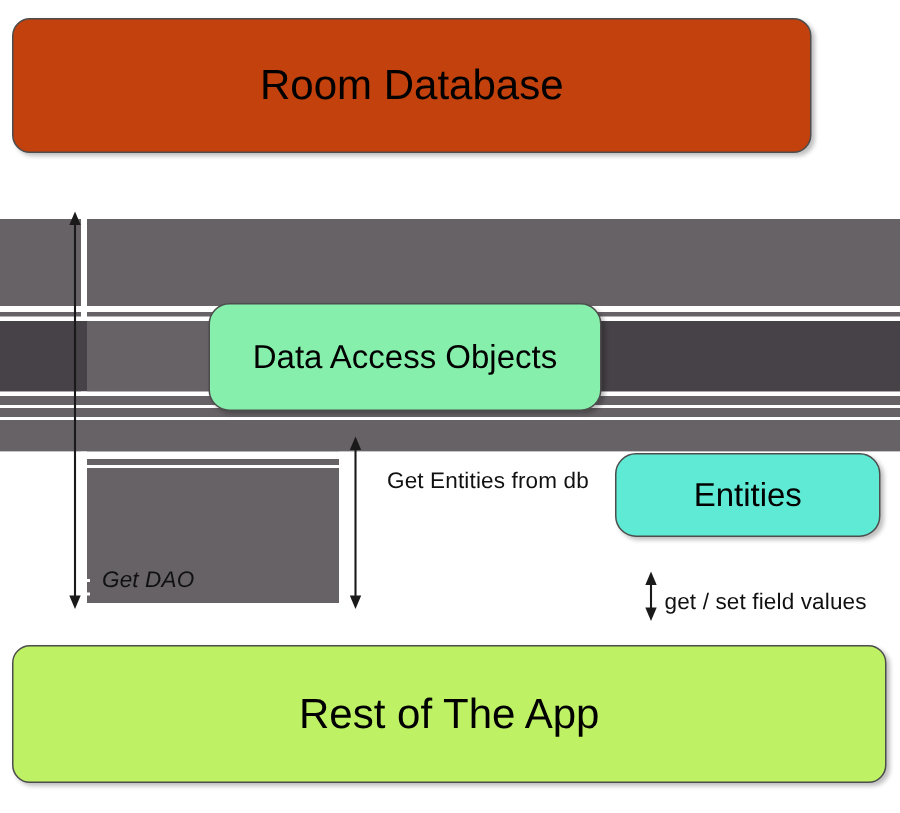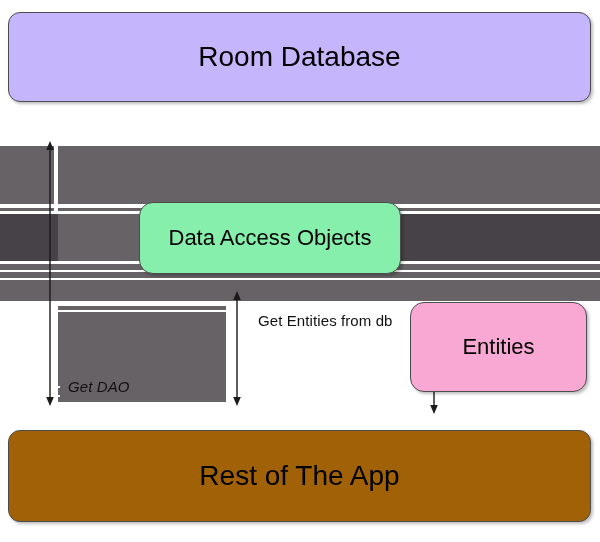--- a/index.html
+++ b/index.html
@@ -47,39 +47,39 @@
     border: 1px solid #4d4d4d;
     border-radius: 12px;
     display: flex;
     align-items: center;
     justify-content: center;
     text-align: center;
     color: #000000;
     box-shadow: 2px 2px 3px rgba(0,0,0,0.25);
   }
   #node-room {
-    left: 8px;   top: 12px;   width: 583px; height: 90px;
-    background: #c4b5fd;
+    left: 8px;   top: 12px;   width: 533px; height: 90px;
+    background: #c2410c;
     font-size: 28px;
   }
   #node-dao {
     left: 139px; top: 202px;  width: 262px; height: 72px;
     background: #86efac;
     font-size: 22px;
     border-radius: 14px;
   }
   #node-entities {
-    left: 410px; top: 302px;  width: 177px; height: 90px;
-    background: #f9a8d4;
+    left: 410px; top: 302px;  width: 177px; height: 56px;
+    background: #5eead4;
     font-size: 22px;
     border-radius: 14px;
   }
   #node-rest {
     left: 8px;   top: 430px;  width: 583px; height: 92px;
-    background: #a16207;
+    background: #bef264;
     font-size: 28px;
   }
 
   
   .arrow-svg {
     position: absolute;
     overflow: visible;
     pointer-events: none;
   }
   #arrow-getdao    { left: 36px;  top: 136px; }
@@ -151,20 +151,21 @@
     <line class="arrow-line" x1="14" y1="13" x2="14" y2="30"></line>
     <polygon class="arrow-head" points="14,5 10.2,14 17.8,14"></polygon>
     <polygon class="arrow-head" points="14,38 10.2,29 17.8,29"></polygon>
   </svg>
 
   <div class="edge-label" id="label-getdao">Get DAO</div>
 
   <div class="edge-label" id="label-get-ent">Get Entities from db</div>
 
 
+  <div class="edge-label" id="label-fields">get / set field values</div>
 
   <div class="node" id="node-room">Room Database</div>
 
   <div class="node" id="node-dao">Data Access Objects</div>
 
   <div class="node" id="node-entities">Entities</div>
 
   <div class="node" id="node-rest">Rest of The App</div>
 
 </div>

